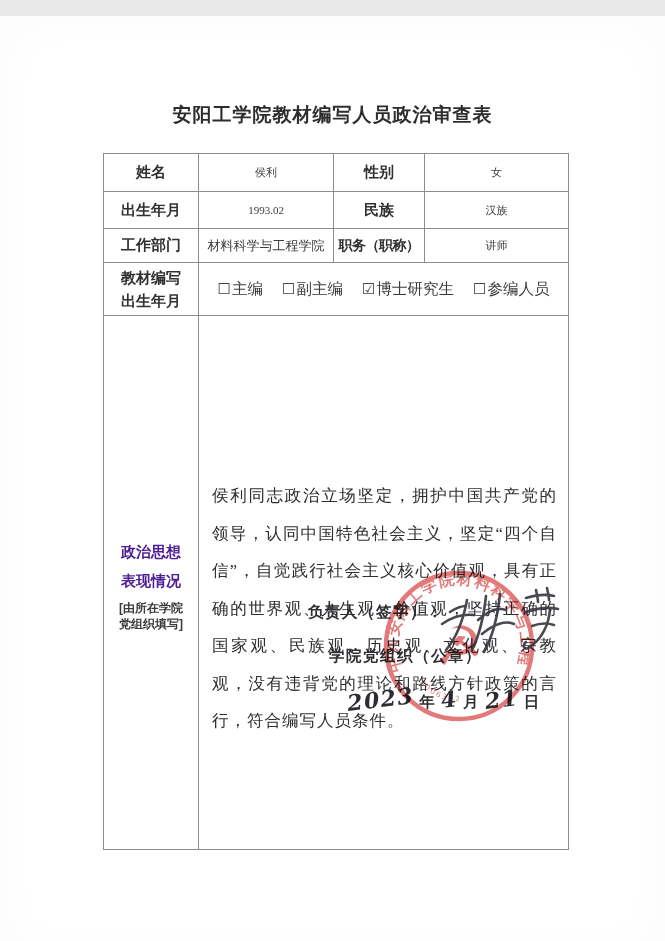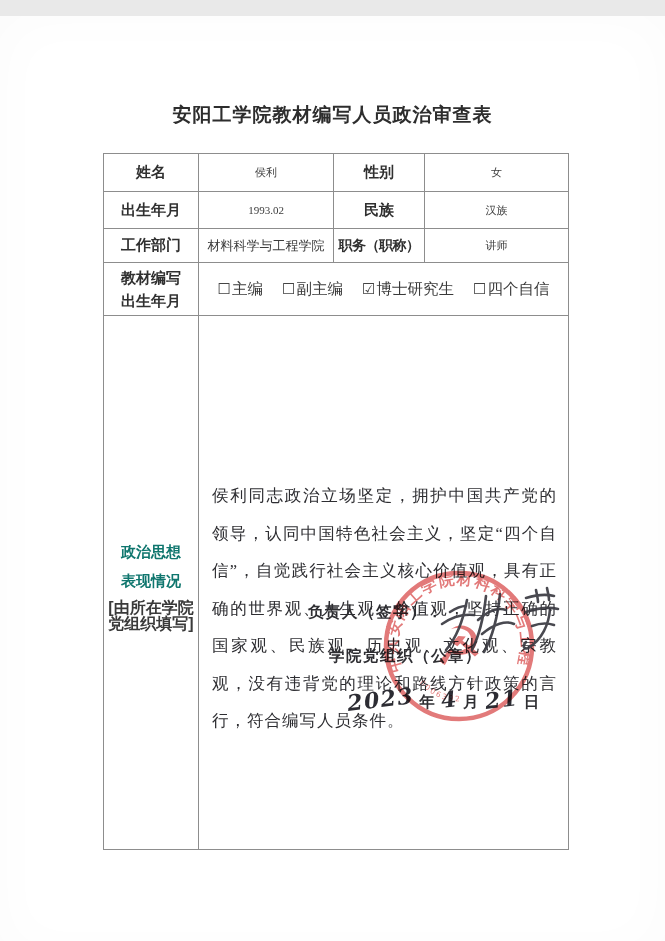--- a/index.html
+++ b/index.html
@@ -24,22 +24,22 @@
   }
   .lab{font-weight:bold;font-size:15px;color:#303030;font-family:"Liberation Sans",sans-serif;}
   .val{font-family:"Liberation Serif","DejaVu Serif",serif;font-size:11px;color:#3c3c3c;}
   .val-small{font-size:13px;letter-spacing:0;}
   .two-line{line-height:23px;}
   .opts{display:flex;justify-content:center;align-items:center;gap:19px;
         font-family:"Liberation Serif","DejaVu Serif",serif;font-size:15.5px;color:#3a3a3a;}
   .opt{white-space:nowrap;}
   .box{font-family:"DejaVu Sans",sans-serif;font-size:15px;margin-right:1px;color:#444;}
   .review-head{vertical-align:middle;}
-  .rh1{font-size:15px;font-weight:bold;line-height:20px;margin:9px 0;color:#0f766e;}
-  .rh2{font-size:16px;font-weight:600;line-height:16px;color:#3a3a3a;margin:0;}
+  .rh1{font-size:15px;font-weight:bold;line-height:20px;margin:9px 0;color:#4c1d95;}
+  .rh2{font-size:12px;font-weight:600;line-height:16px;color:#3a3a3a;margin:0;}
   .rh2-first{margin-top:6px;}
   td.review-body{position:relative;vertical-align:top;padding:0;}
   .review-par{
     margin:52px 9px 0 11px;text-align:justify;
     font-family:"Liberation Serif","DejaVu Serif",serif;
     font-size:16.5px;line-height:37.6px;letter-spacing:1px;color:#2e2e32;
   }
   .sig-line{position:absolute;font-family:"Liberation Serif","DejaVu Serif",serif;
     font-weight:600;font-size:15.5px;letter-spacing:1.5px;color:#2f2f33;white-space:nowrap;z-index:1;}
   .line-sign{left:109px;top:286px;}
@@ -88,21 +88,21 @@
       <tr style="height:53px">
         <td class="lab two-line">
           <div>教材编写</div>
           <div>出生年月</div>
         </td>
         <td colspan="3">
           <div class="opts">
             <span class="opt"><span class="box">☐</span><span>主编</span></span>
             <span class="opt"><span class="box">☐</span><span>副主编</span></span>
             <span class="opt"><span class="box">☑</span><span>博士研究生</span></span>
-            <span class="opt"><span class="box">☐</span><span>四个自信</span></span>
+            <span class="opt"><span class="box">☐</span><span>参编人员</span></span>
           </div>
         </td>
       </tr>
       <tr>
         <td class="lab review-head">
           <div class="rh1">政治思想</div>
           <div class="rh1">表现情况</div>
           <div class="rh2 rh2-first">[由所在学院</div>
           <div class="rh2">党组织填写]</div>
         </td>

